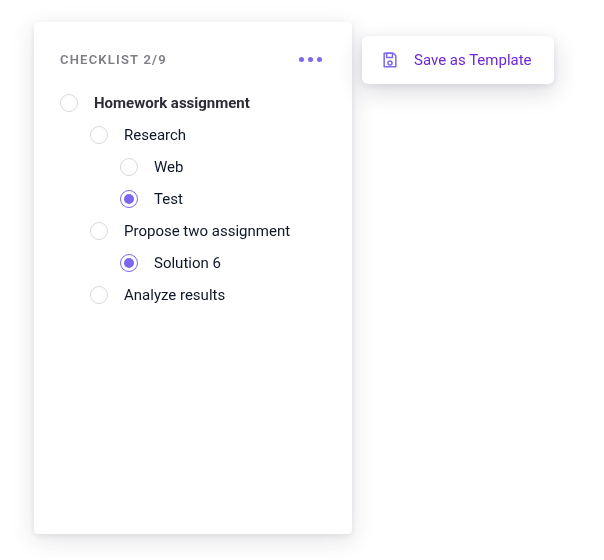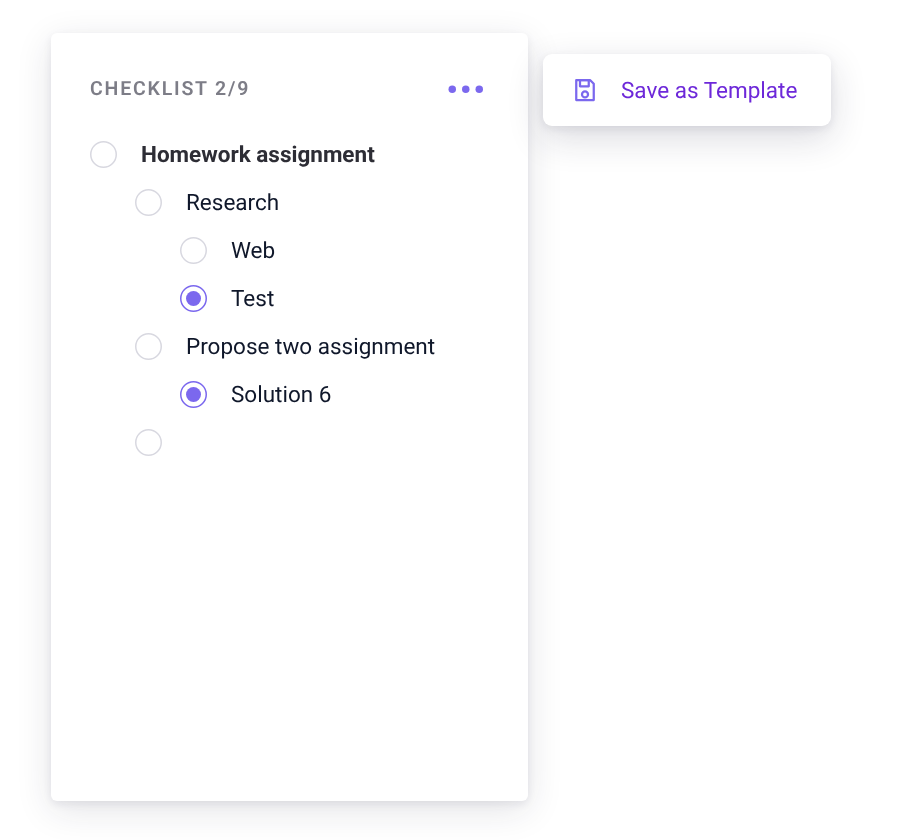--- a/index.html
+++ b/index.html
@@ -150,20 +150,21 @@
       <div class="node depth-1">
         <span class="radio"></span>
         <span class="node-label">Propose two assignment</span>
       </div>
       <div class="node depth-2">
         <span class="radio checked"></span>
         <span class="node-label">Solution 6</span>
       </div>
       <div class="node depth-1">
         <span class="radio"></span>
+        <span class="node-label">Analyze results</span>
       </div>
     </div>
 </div>
 
 <div class="popover">
   <svg class="save-icon-svg" viewBox="0 0 24 24">
     <path d="M5 4h11l3 3v13a0 0 0 0 1 0 0H5a0 0 0 0 1 0 0V4z"></path>
     <path d="M8 4h7v5H8z"></path>
     <circle cx="12" cy="15.5" r="2.4"></circle>
   </svg>

